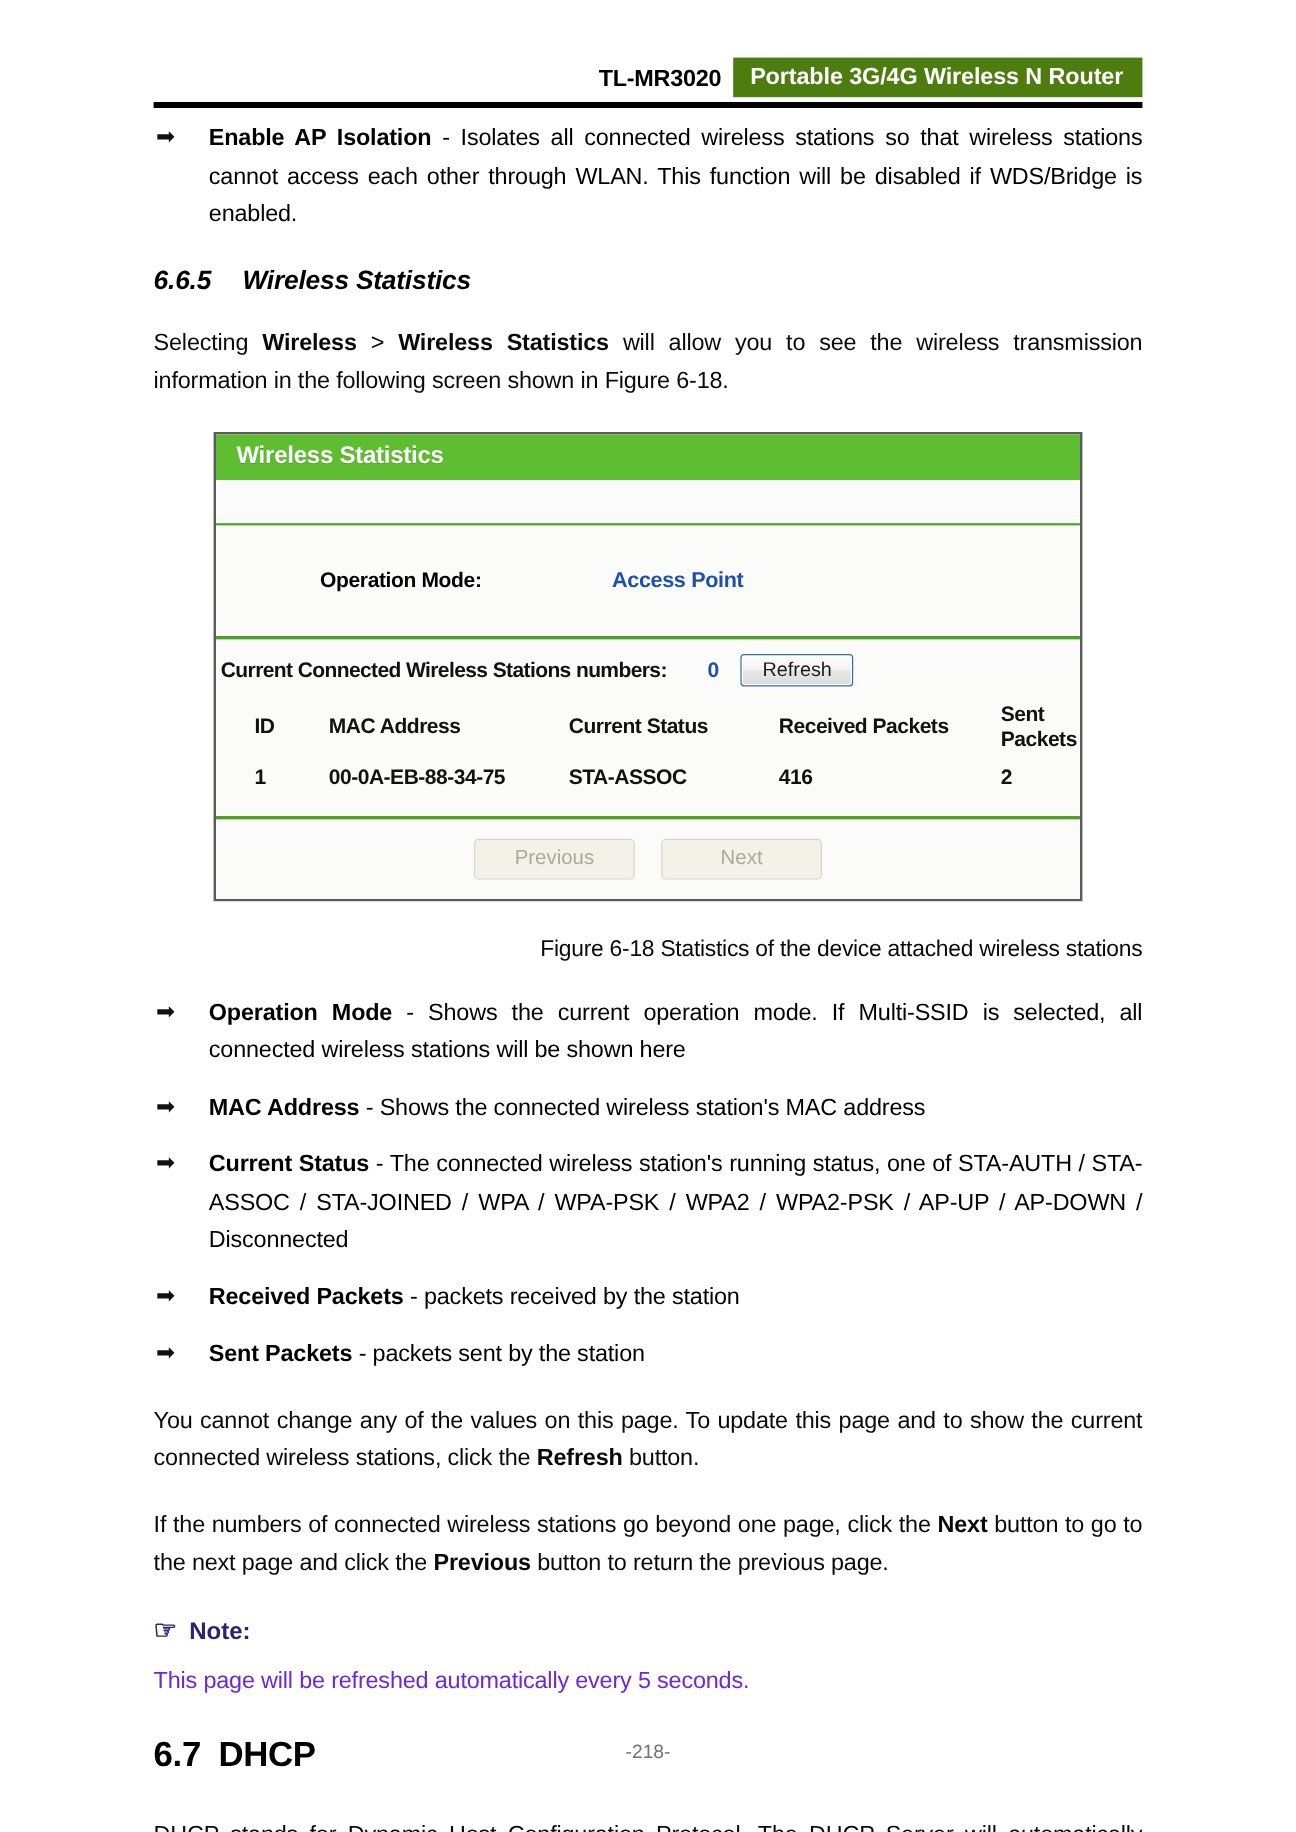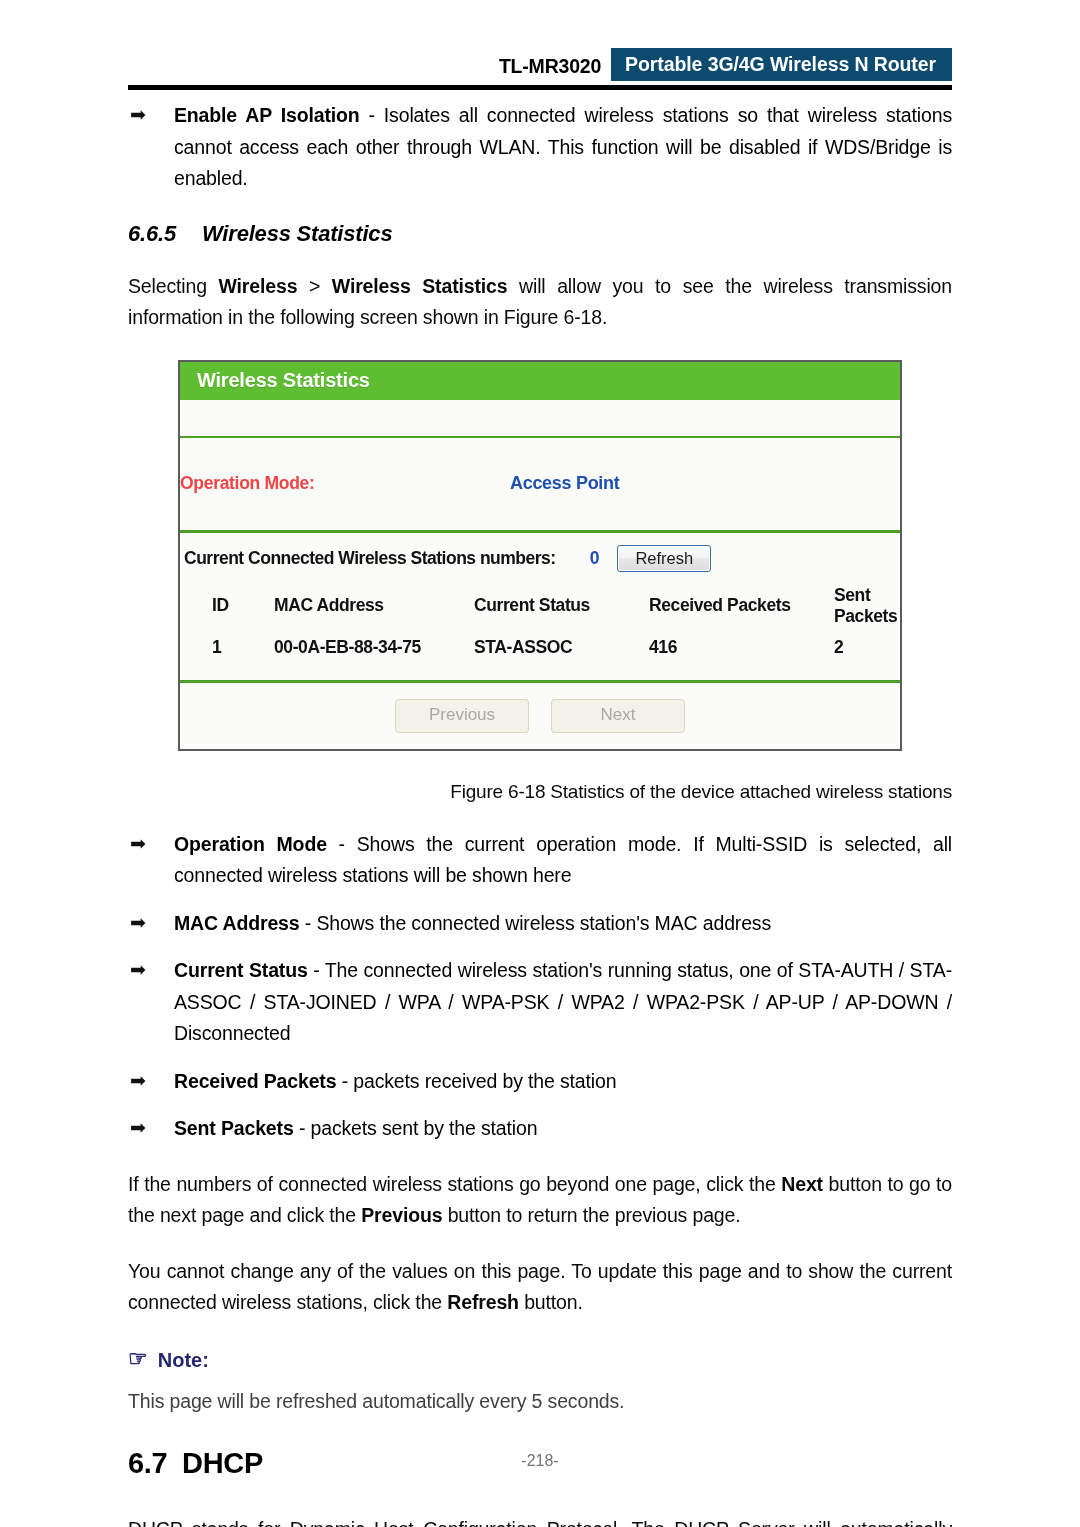--- a/index.html
+++ b/index.html
@@ -41,21 +41,21 @@
   .model-name {
     font-size: 19.5px;
     font-weight: bold;
     letter-spacing: -0.2px;
     color: #000;
     padding: 4px 10px 0 0;
     white-space: nowrap;
     line-height: 29px;
   }
   .product-name {
-    background: #0c4a6e;
+    background: #4d7c0f;
     color: #ffffff;
     font-size: 19.5px;
     font-weight: bold;
     letter-spacing: -0.1px;
     white-space: nowrap;
     padding: 0 16px 0 14px;
     line-height: 33px;
     display: inline-block;
   }
   .header-rule {
@@ -133,21 +133,21 @@
   .note-hand {
     font-size: 22px;
     line-height: 1;
     color: #262673;
     display: inline-block;
     transform: translateY(-1px);
   }
   .note-body {
     font-size: 19.5px;
     line-height: 31.5px;
-    color: #404040;
+    color: #6d28d9;
     margin: 0;
     letter-spacing: -0.15px;
   }
 
   
   .figure {
     margin: 26px 0 0 0;
   }
   .router-panel {
     width: 724px;
@@ -180,24 +180,24 @@
   .rp-mode-row {
     height: 95px;
     border-bottom: 3px solid #4e9e2a;
     display: flex;
     align-items: center;
     background: #fbfbfa;
     box-sizing: border-box;
   }
   .rp-mode-label {
     width: 330px;
-    text-align: left;
+    text-align: center;
     font-size: 17.5px;
     font-weight: bold;
-    color: #ef4444;
+    color: #000000;
     letter-spacing: -0.3px;
     padding-right: 22px;
     box-sizing: border-box;
   }
   .rp-mode-value {
     font-size: 18px;
     font-weight: bold;
     color: #1d4fae;
     letter-spacing: -0.3px;
   }
@@ -393,23 +393,23 @@
     </div>
 
     <div class="bullet">
       <span class="arrow">➡</span><b>Received Packets</b><span> - </span><b style="font-weight:normal">packets received by the station</b>
     </div>
 
     <div class="bullet">
       <span class="arrow">➡</span><b>Sent Packets</b><span> - </span><span>packets sent by the station</span>
     </div>
 
+    <p class="body-text" style="margin-top:24px"><span>You cannot change any of the values on this page. To update this page and to show the current connected wireless stations, click the </span><b>Refresh</b><span> button.</span></p>
+
     <p class="body-text" style="margin-top:24px"><span>If the numbers of connected wireless stations go beyond one page, click the </span><b>Next</b><span> button to go to the next page and click the </span><b>Previous</b><span> button to return the previous page.</span></p>
-
-    <p class="body-text" style="margin-top:24px"><span>You cannot change any of the values on this page. To update this page and to show the current connected wireless stations, click the </span><b>Refresh</b><span> button.</span></p>
 
     <div class="note-head">
       <span class="note-hand">☞</span>
       <span>Note:</span>
     </div>
     <p class="note-body">This page will be refreshed automatically every 5 seconds.</p>
 
     <h2 class="chapter-heading">
       <span class="num">6.7</span><span>DHCP</span>
     </h2>

